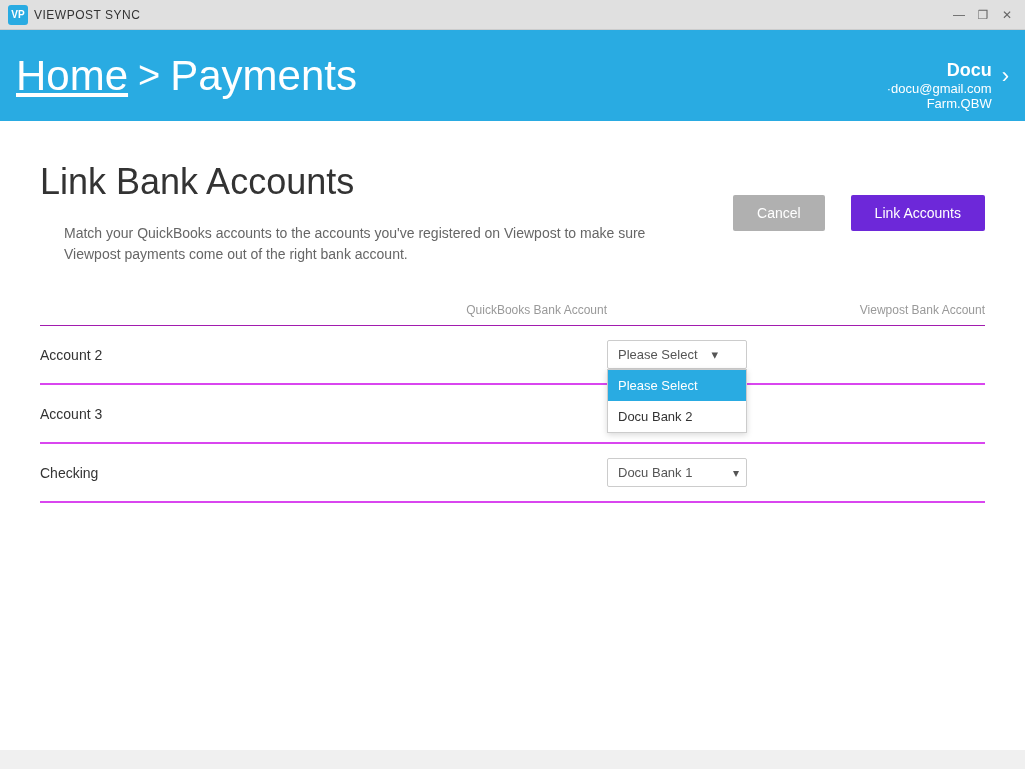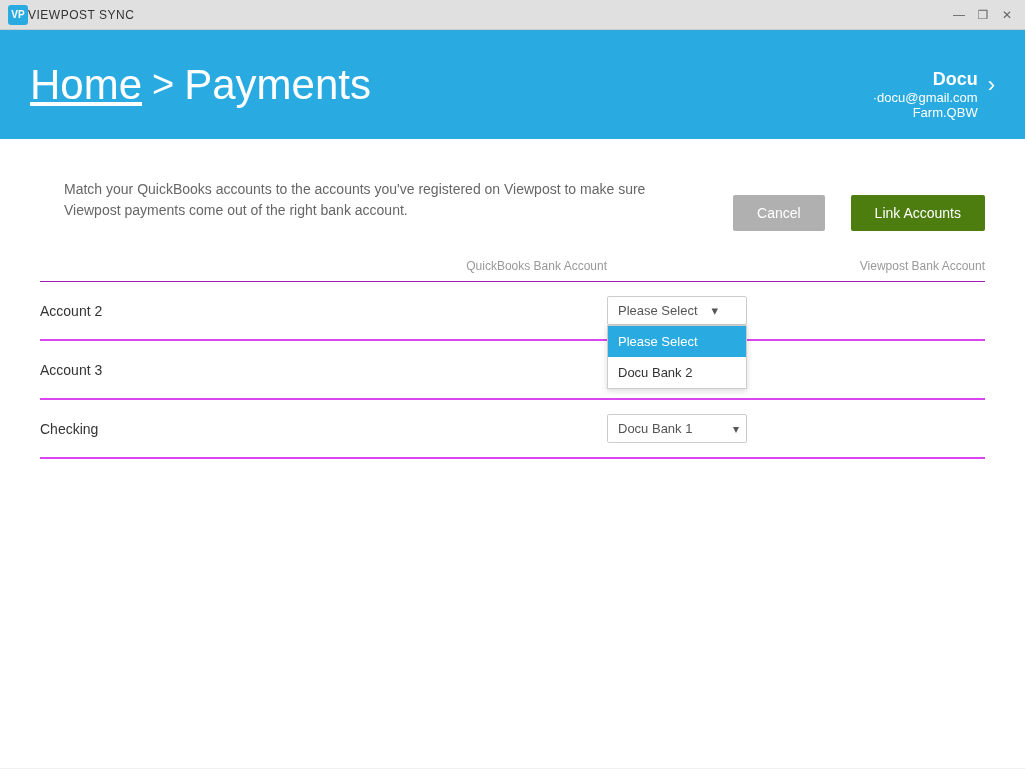--- a/index.html
+++ b/index.html
@@ -18,20 +18,21 @@
       height: 30px;
       display: flex;
       align-items: center;
       padding: 0 8px;
       justify-content: space-between;
       border-bottom: 1px solid #ccc;
     }
     .title-bar-left {
       display: flex;
       align-items: center;
+      gap: 6px;
     }
     .vp-logo {
       width: 20px;
       height: 20px;
       background: #29abe2;
       border-radius: 3px;
       display: flex;
       align-items: center;
       justify-content: center;
       color: white;
@@ -57,24 +58,24 @@
       display: flex;
       align-items: center;
       justify-content: center;
       font-size: 12px;
       color: #666;
     }
 
     
     .header {
       background: #29abe2;
-      height: 109px;
-      display: flex;
-      align-items: center;
-      padding: 0 30px;
+      height: 91px;
+      display: flex;
+      align-items: center;
+      padding: 0 16px;
       justify-content: space-between;
     }
     .header-nav {
       display: flex;
       align-items: center;
     }
     .header-home {
       font-size: 42px;
       color: white;
       text-decoration: underline;
@@ -156,21 +157,21 @@
       background: #b0b0b0;
       color: white;
       border: none;
       padding: 10px 24px;
       font-size: 14px;
       cursor: pointer;
       border-radius: 2px;
     }
 
     .btn-link {
-      background: #4d7c0f;
+      background: #6d28d9;
       color: white;
       border: none;
       padding: 10px 24px;
       font-size: 14px;
       cursor: pointer;
       border-radius: 2px;
     }
 
     
     .accounts-table {
@@ -304,20 +305,21 @@
     <div class="header-user-info">
       <div class="header-user-name">Docu</div>
       <div class="header-user-email">·docu@gmail.com</div>
       <div class="header-user-file">Farm.QBW</div>
     </div>
     <span class="header-chevron">›</span>
   </div>
 </div>
 
 <div class="main-content">
+  <h1 class="page-title">Link Bank Accounts</h1>
   <p class="description">Match your QuickBooks accounts to the accounts you've registered on Viewpost to make sure Viewpost payments come out of the right bank account.</p>
 
   <div class="action-buttons">
     <button class="btn-cancel">Cancel</button>
     <button class="btn-link">Link Accounts</button>
   </div>
 
   <table class="accounts-table">
     <thead>
       <tr>

